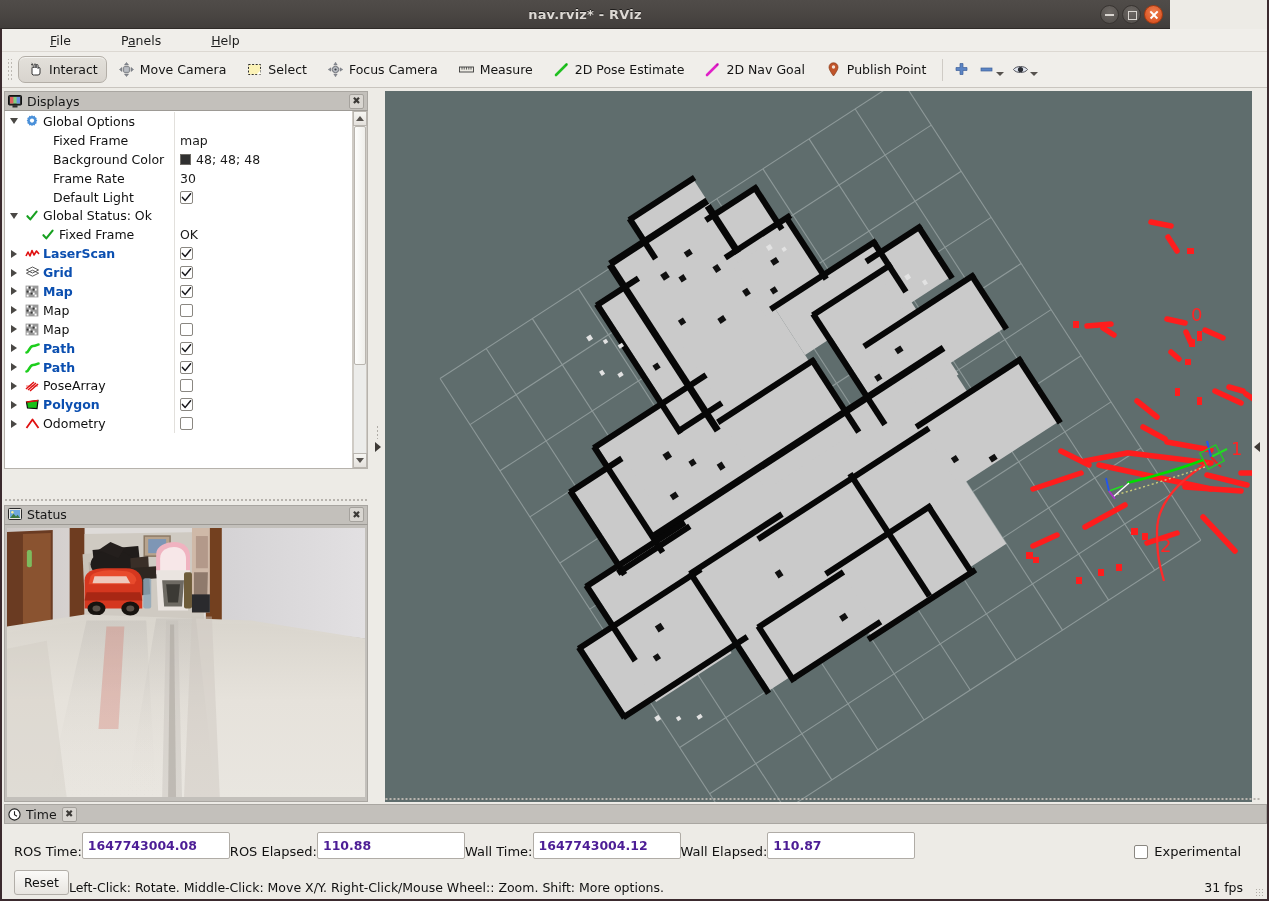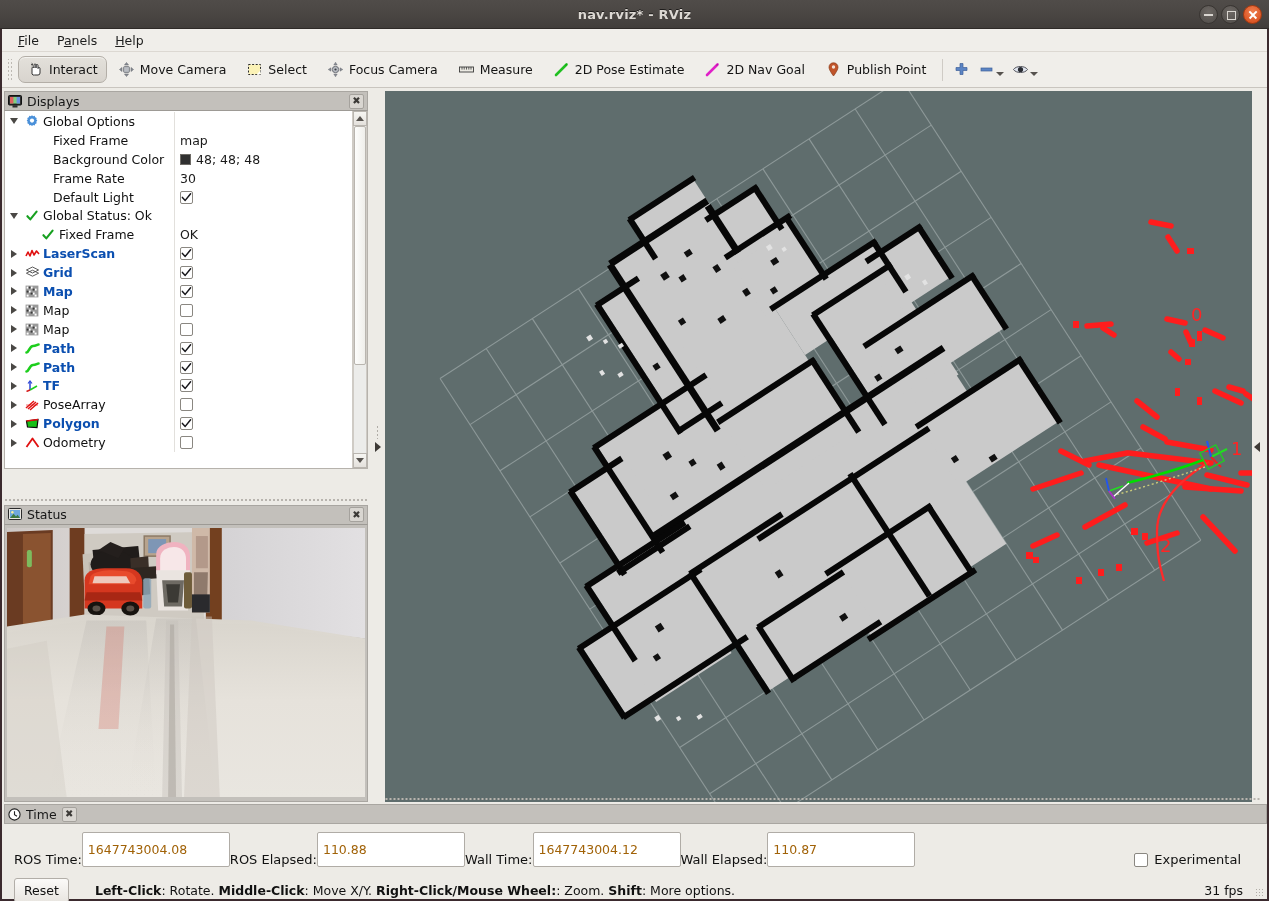--- a/index.html
+++ b/index.html
@@ -17,21 +17,21 @@
     position: relative;
     width: 1269px; height: 901px;
     background: #edebe6;
     border-left: 2px solid #3b2a2e;
     border-right: 2px solid #3b2a2e;
     border-bottom: 2px solid #3b2a2e;
   }
 
   
   .titlebar {
-    position: absolute; left: -2px; top: 0; width: 1269px; height: 29px;
+    position: absolute; left: -2px; top: 0; width: 1170px; height: 29px;
     background: linear-gradient(to bottom, #504c49 0%, #4a4643 50%, #413d3b 100%);
     border-bottom: 1px solid #2e2a28;
     display: flex; align-items: center; justify-content: center;
   }
   .titlebar .title {
     color: #ddd9d4; font-size: 13px; font-weight: bold;
     letter-spacing: 0.2px;
     text-shadow: 0 -1px 0 rgba(0,0,0,.6);
   }
   .wincontrols {
@@ -58,21 +58,21 @@
   .wbtn .glyph.cls::before { transform: rotate(45deg); }
   .wbtn .glyph.cls::after  { transform: rotate(-45deg); }
 
   
   .menubar {
     position: absolute; left: 0; top: 29px; width: 1265px; height: 23px;
     background: #f0eeea;
     border-bottom: 1px solid #dcd8d2;
     display: flex; align-items: center; padding-left: 8px; gap: 2px;
   }
-  .menuitem { padding: 2px 8px; font-size: 12.5px; color: #1d1d1d; }
+  .menuitem { padding: 2px 8px; font-size: 12.5px; color: #1d1d1d; margin-left: 32px; }
   .menuitem u { text-decoration: underline; }
 
   
   .toolbar {
     position: absolute; left: 0; top: 52px; width: 1265px; height: 36px;
     background: #f0eeea;
     border-bottom: 1px solid #c9c5bf;
     display: flex; align-items: center; padding-left: 4px;
   }
   .grip { width: 8px; height: 22px; margin-right: 3px;
@@ -204,32 +204,32 @@
   
   .time-panel { position: absolute; left: 2px; top: 804px; width: 1263px; height: 95px; background: #edebe6; }
   .time-header {
     height: 20px; background: #c3c0bb; border: 1px solid #a9a6a1;
     display: flex; align-items: center; padding: 0 3px; gap: 5px;
   }
   .time-body { padding: 8px 10px 0 10px; }
   .timerow { display: flex; align-items: flex-end; }
   .tlabel { font-size: 13px; color: #111; white-space: nowrap; }
   .tinput {
-    height: 35px; background: #ffffff; border: 1px solid #b0aca6; border-radius: 2px;
-    display: flex; align-items: center; padding: 0 5px; font-size: 12.5px; color: #a16207;
-  }
-  .statusrow { display: flex; align-items: center; gap: 26px; margin-top: 11px; }
+    height: 27px; background: #ffffff; border: 1px solid #b0aca6; border-radius: 2px;
+    display: flex; align-items: center; padding: 0 5px; font-size: 12.5px; color: #4c1d95; font-weight: bold;
+  }
+  .statusrow { display: flex; align-items: flex-end; gap: 0; margin-top: 11px; }
   .resetbtn {
     height: 25px; padding: 0 9px; font-size: 12.5px;
     background: linear-gradient(to bottom, #fbfaf8, #e8e5e0);
     border: 1px solid #b2aea8; border-radius: 3px;
     display: flex; align-items: center; color: #111;
   }
   .hint { font-size: 12.5px; color: #111; }
-  .hint b { font-weight: bold; }
+  .hint b { font-weight: normal; }
   .fps { font-size: 12.5px; color: #111; margin-left: auto; padding-right: 14px; }
   .expwrap { display: flex; align-items: center; gap: 6px; margin-left: auto; padding-right: 16px; }
   .cbox2 { width: 14px; height: 14px; border: 1px solid #8a8781; background: #fff; border-radius: 2px; }
   .corner-grip { position:absolute; right: 3px; bottom: 2px; width: 9px; height: 9px;
     background-image: radial-gradient(#b0aca6 0.8px, transparent 0.9px); background-size: 3px 3px; }
 </style>
 </head>
 <body>
 
 <div id="app">
@@ -590,41 +590,20 @@
           <div class="trow">
             <span class="arrow">
               <span class="tri-r"></span>
             </span>
             <span class="ic">
               <svg width="15" height="13" viewBox="0 0 15 13">
                 <path d="M1.5 10.5 C4 10.5 4.5 4 8 4 C11 4 12 2.5 13.5 2.5" stroke="#1dce1d" stroke-width="2.6" fill="none" stroke-linecap="round"></path>
               </svg>
             </span>
             <span class="lbl blue">Path</span>
-            <span class="val">
-              <span class="cbox">
-                <svg class="tick" viewBox="0 0 11 11">
-                  <path d="M1.4 5.4 L4.2 8.4 L9.6 1.8" stroke="#16161a" stroke-width="1.5" fill="none" stroke-linecap="round" stroke-linejoin="round"></path>
-                </svg>
-              </span>
-            </span>
-          </div>
-          <div class="trow">
-            <span class="arrow">
-              <span class="tri-r"></span>
-            </span>
-            <span class="ic">
-              <svg width="15" height="13" viewBox="0 0 15 13">
-                <path d="M5 11 L5 3" stroke="#2b44d6" stroke-width="1.5"></path>
-                <path d="M5 11 L12 7" stroke="#1dce1d" stroke-width="1.5"></path>
-                <path d="M5 11 L1.5 12.5" stroke="#d61d1d" stroke-width="1.5"></path>
-                <path d="M3 4.5 L5 2 L7 4.5" stroke="#2b44d6" stroke-width="1.2" fill="none"></path>
-              </svg>
-            </span>
-            <span class="lbl blue">TF</span>
             <span class="val">
               <span class="cbox">
                 <svg class="tick" viewBox="0 0 11 11">
                   <path d="M1.4 5.4 L4.2 8.4 L9.6 1.8" stroke="#16161a" stroke-width="1.5" fill="none" stroke-linecap="round" stroke-linejoin="round"></path>
                 </svg>
               </span>
             </span>
           </div>
           <div class="trow">
             <span class="arrow">

